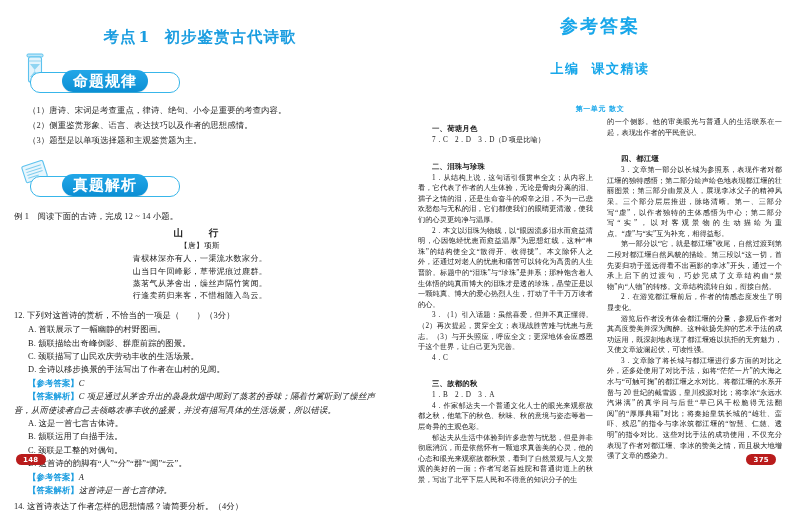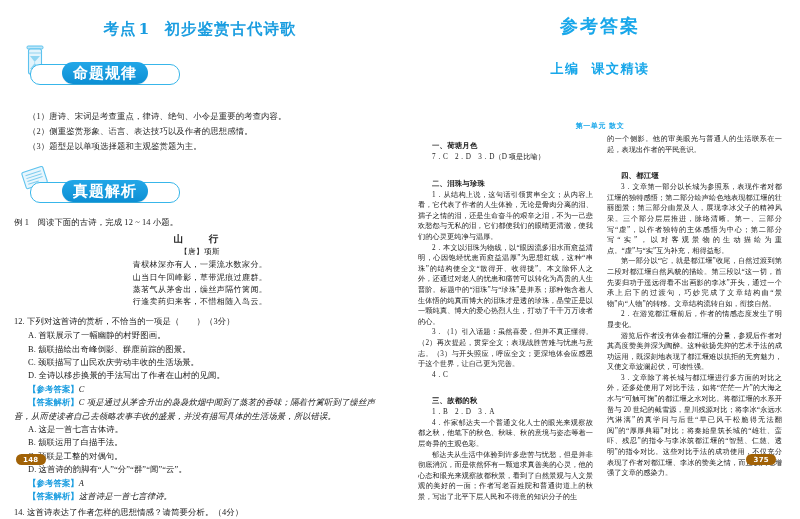--- a/index.html
+++ b/index.html
@@ -9,21 +9,21 @@
     font-family:"Liberation Serif","DejaVu Serif",serif;
     color:#1a1a1a;
     overflow:hidden;
     position:relative;
   }
   .spread{
     position:absolute;inset:0;
     display:flex;
   }
   .page{position:relative;height:519px;box-sizing:border-box;}
-  .page-left{width:400px;padding:4px 14px;}
+  .page-left{width:400px;padding:12px 14px;}
   .page-right{width:400px;padding:0 6px;}
 
   
   .kaodian-title{
     text-align:center;
     color:#1a9de0;
     font-weight:bold;
     font-size:15.5px;
     letter-spacing:1px;
     margin-top:15px;
@@ -60,21 +60,21 @@
     font-family:"DejaVu Serif",serif;
   }
 
   .body-line{
     font-size:8.4px;line-height:13.2px;
     margin:0;
     text-indent:14px;
     color:#2a2a2a;
     letter-spacing:.1px;
   }
-  .rules{margin-top:20px;}
+  .rules{margin-top:6px;}
   .rules .body-line{margin-bottom:2px;}
 
   .example-line{
     font-size:8.4px;line-height:13.5px;margin:8px 0 4px 0;
     letter-spacing:.1px;
   }
 
   .poem{margin:2px 0 6px 0;text-align:center;}
   .poem-title{
     font-size:9.6px;font-weight:bold;letter-spacing:8px;
@@ -98,21 +98,21 @@
   .tag{color:#1a9de0;font-weight:bold;font-style:normal;}
   .ans-body{font-style:italic;}
   .ana-line{
     font-size:8.4px;line-height:13.4px;margin:0;
     letter-spacing:.1px;font-style:italic;
   }
   .ana-line.first{text-indent:14px;}
 
   .folio{
     position:absolute;bottom:54px;
-    background:#a16207;color:#fff;
+    background:#b91c1c;color:#fff;
     font-size:7px;font-weight:bold;
     padding:1.5px 7px;border-radius:7px;
     font-family:"DejaVu Sans",sans-serif;
     letter-spacing:.3px;
   }
   .folio-left{left:16px;}
   .folio-right{right:24px;text-align:right;}
 
   
   .ans-title{
@@ -122,21 +122,21 @@
   }
   .ans-sub{
     text-align:center;color:#18a7ea;font-weight:bold;
     font-size:13px;letter-spacing:1.5px;margin-top:22px;
     font-family:"DejaVu Sans",sans-serif;
   }
   .ans-sub .gap{display:inline-block;width:12px;}
 
   .unit-head{
     text-align:center;color:#18a7ea;font-weight:bold;
-    font-size:7px;letter-spacing:.6px;margin-top:43px;margin-bottom:3px;
+    font-size:7px;letter-spacing:.6px;margin-top:26px;margin-bottom:3px;
     font-family:"DejaVu Sans",sans-serif;
   }
   .cols{
     display:flex;gap:14px;padding:0 12px;margin-top:2px;
   }
   .col{width:178px;}
   .col.right-col{padding-top:0;}
   .sec-head{
     font-size:7.4px;font-weight:bold;margin:7px 0 1px 0;
     text-indent:14px;letter-spacing:.2px;

